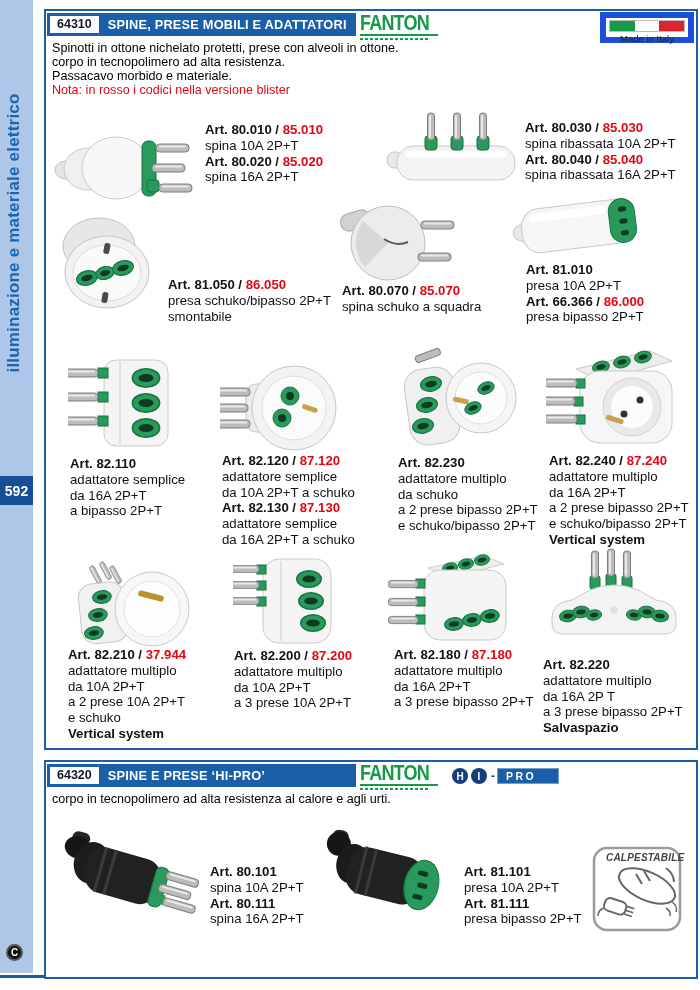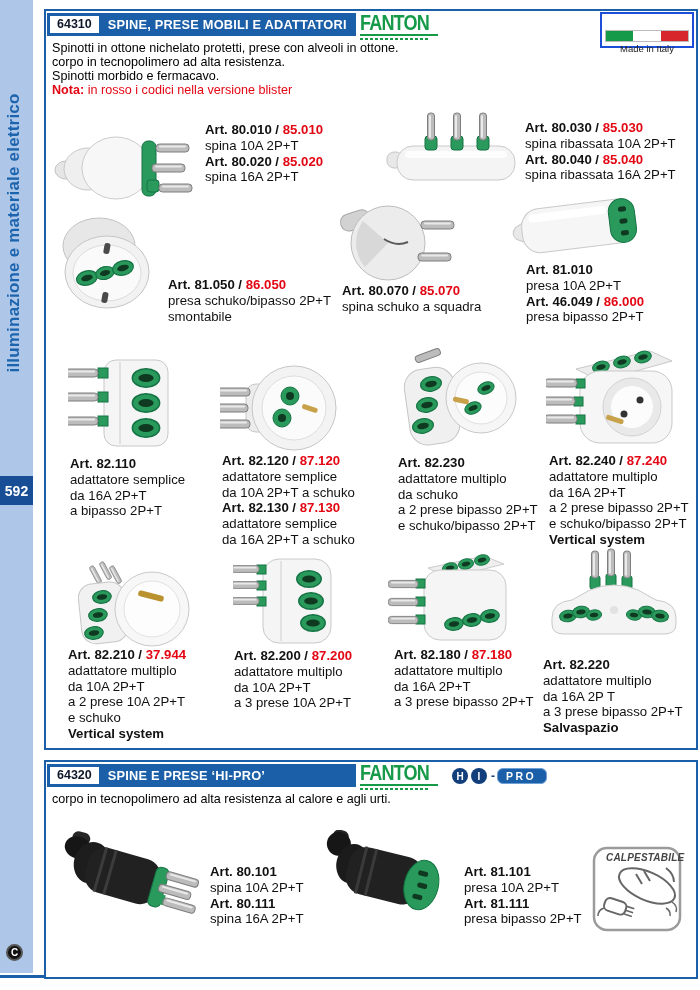--- a/index.html
+++ b/index.html
@@ -29,32 +29,32 @@
          transform:scaleX(.82);transform-origin:left;}
   .fline{height:2px;background:#169a4a;width:78px;margin-top:1px;}
   .ftag{height:2px;width:70px;margin-top:1.5px;
         background:repeating-linear-gradient(90deg,#169a4a 0 3px,transparent 3px 5px);}
   
   .hipro{display:flex;align-items:center;height:22px;}
   .hp-c{width:16px;height:16px;border-radius:50%;background:#123f7c;color:#fff;font-size:10px;font-weight:bold;
         display:flex;align-items:center;justify-content:center;margin-right:3px;}
   .hp-dash{color:#123f7c;font-weight:bold;margin:0 2px 0 1px;font-size:12px;}
   .hp-pro{background:#1b5fa8;border:1.5px solid #6fa0d6;color:#fff;font-size:10.5px;font-weight:bold;
-          letter-spacing:2.5px;padding:1px 10px 1px 8px;border-radius:6px;}
-  
-  .mii{left:600px;top:12px;width:94px;height:31px;border:2px solid #1d4ed8;box-sizing:border-box;padding:16px 3px;background:#fff;}
+          letter-spacing:2.5px;padding:1px 22px 1px 8px;border-radius:0;}
+  
+  .mii{left:600px;top:12px;width:94px;height:31px;border:6px solid #1d4ed8;box-sizing:border-box;padding:2px 3px;background:#fff;}
   .flag{display:flex;height:12px;border:1px solid #bbb;box-sizing:border-box;}
   .flag .fg{flex:1;background:#159a4a;}
   .flag .fw{flex:1;background:#fff;}
   .flag .fr{flex:1;background:#d8272c;}
   .mii-t{font-size:9.5px;text-align:center;margin-top:1px;color:#222;}
   
   .intro{font-size:12.6px;line-height:14px;color:#000;}
   .note{color:#e30613;}
-  .note b{font-weight:bold;margin-top:29px;}
+  .note b{font-weight:normal;margin-top:29px;}
   
   .ptext{position:absolute;}
   .pl{font-size:13.2px;line-height:15.8px;color:#111;white-space:nowrap;}
   .pl .art{font-weight:bold;}
   .pl .red{color:#e30613;}
   .pl.b{font-weight:bold;}
   .pimg{position:absolute;}
   .calp-label{position:absolute;font-size:10px;font-weight:bold;font-style:italic;color:#444;letter-spacing:.2px;}
 </style>
 </head>
@@ -103,21 +103,21 @@
         <span class="fg"></span>
         <span class="fw"></span>
         <span class="fr"></span>
       </div>
     <div class="mii-t">Made in Italy</div>
   </div>
 
   <div class="abs" style="left:52px;top:41px;">
     <div class="intro">Spinotti in ottone nichelato protetti, prese con alveoli in ottone.</div>
     <div class="intro">corpo in tecnopolimero ad alta resistenza.</div>
-    <div class="intro">Spinotti morbido e fermacavo.</div>
+    <div class="intro">Passacavo morbido e materiale.</div>
     <div class="intro note"><b>Nota:</b> <span>in rosso i codici nella versione blister</span></div>
   </div>
 
   <svg class="pimg" style="left:52px;top:118px;" width="150" height="96" viewBox="0 0 150 96">
     <ellipse cx="14" cy="52" rx="11" ry="9" fill="#e6e6e6" stroke="#c2c2c2"></ellipse>
     <ellipse cx="36" cy="51" rx="24" ry="21" fill="#efefef" stroke="#c8c8c8"></ellipse>
     <ellipse cx="64" cy="50" rx="34" ry="31" fill="#f7f7f7" stroke="#cccccc"></ellipse>
     <rect x="90" y="23" width="14" height="55" rx="6" fill="#2a9a5c" stroke="#147344"></rect>
     <use href="#g-pin" transform="translate(137 30)"></use>
     <use href="#g-pin" transform="translate(133 50)"></use>
@@ -313,21 +313,21 @@
       <div class="pl"><span>presa schuko/bipasso 2P+T</span></div>
       <div class="pl"><span>smontabile</span></div>
     </div>
   <div class="ptext" style="left:342px;top:283px;">
       <div class="pl"><span class="art">Art. 80.070 /</span> <span class="art red">85.070</span></div>
       <div class="pl"><span>spina schuko a squadra</span></div>
     </div>
   <div class="ptext" style="left:526px;top:262px;">
       <div class="pl"><span class="art">Art. 81.010</span></div>
       <div class="pl"><span>presa 10A 2P+T</span></div>
-      <div class="pl"><span class="art">Art. 46.049 /</span> <span class="art red">86.000</span></div>
+      <div class="pl"><span class="art">Art. 66.366 /</span> <span class="art red">86.000</span></div>
       <div class="pl"><span>presa bipasso 2P+T</span></div>
     </div>
   <div class="ptext" style="left:70px;top:456px;">
       <div class="pl"><span class="art">Art. 82.110</span></div>
       <div class="pl"><span>adattatore semplice</span></div>
       <div class="pl"><span>da 16A 2P+T</span></div>
       <div class="pl"><span>a bipasso 2P+T</span></div>
     </div>
   <div class="ptext" style="left:222px;top:453px;">
       <div class="pl"><span class="art">Art. 82.120 /</span> <span class="art red">87.120</span></div>

